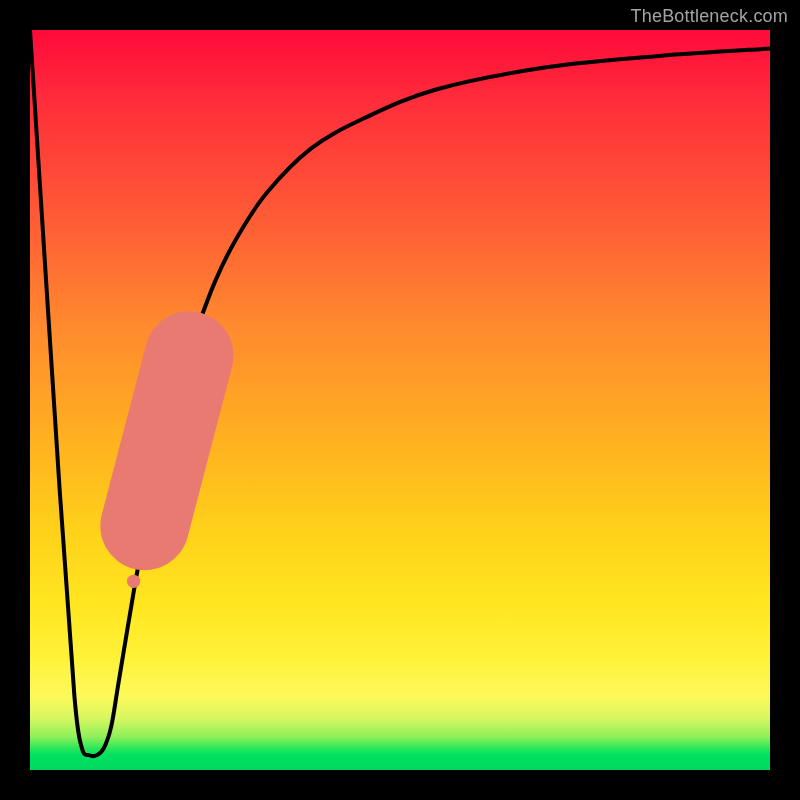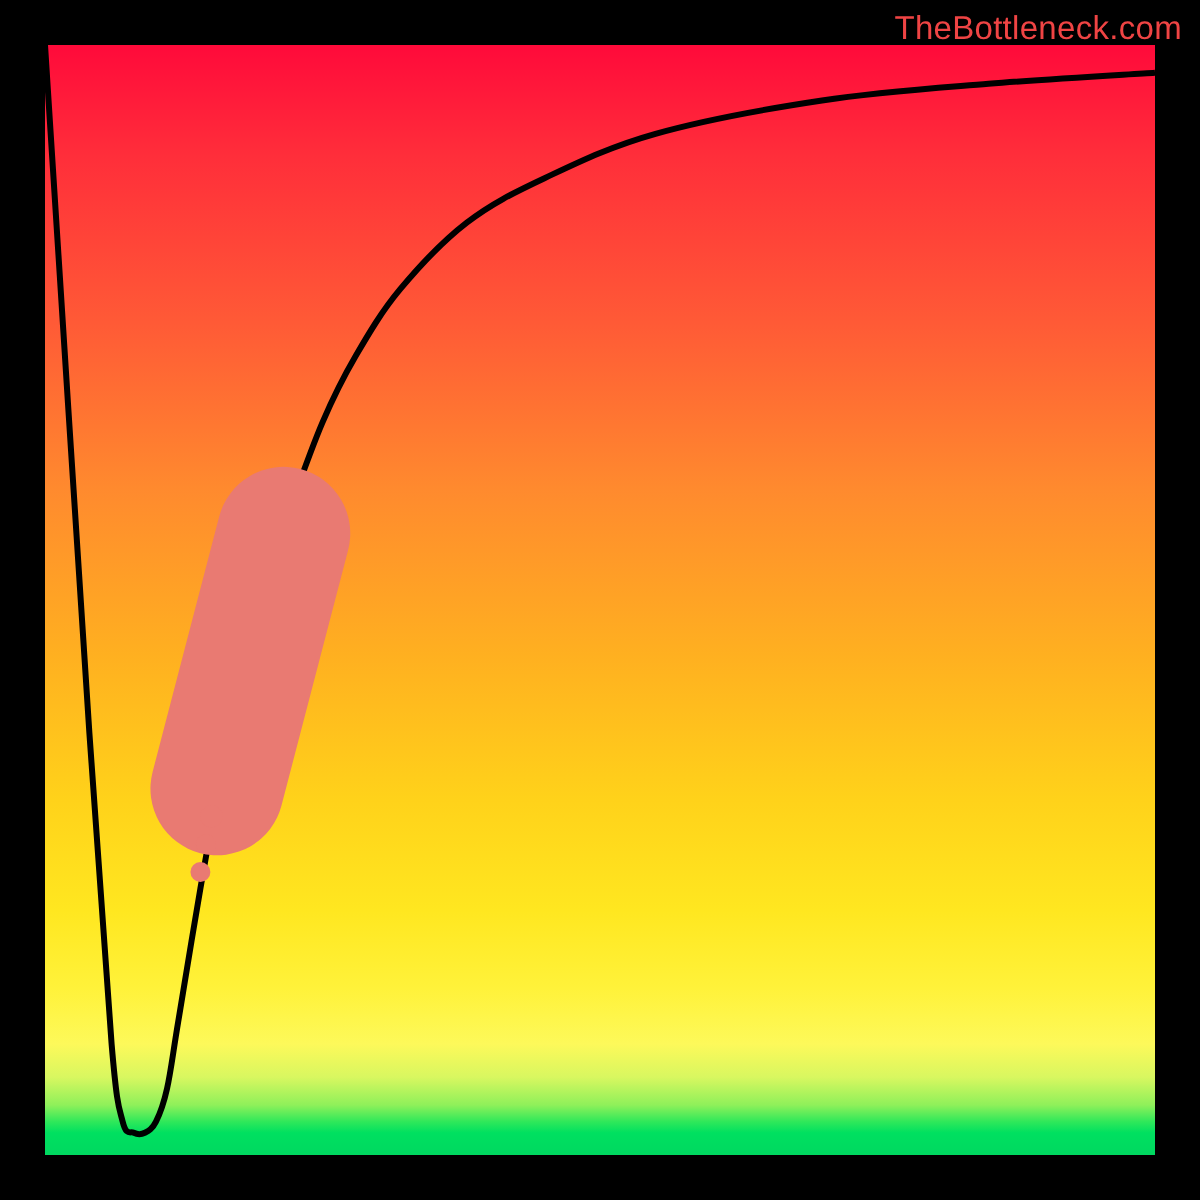--- a/index.html
+++ b/index.html
@@ -39,22 +39,22 @@
       #8ff05a 95.5%,
       #2fe85a 97%,
       #00e060 98%,
       #00d860 100%
     );
   }
   .watermark {
     position: absolute;
     top: 6px;
     right: 12px;
-    color: #ef4444;
-    font-size: 22px;
+    color: #a3a3a3;
+    font-size: 18px;
     font-weight: 500;
     letter-spacing: 0.2px;
     pointer-events: none;
   }
   svg.curve {
     position: absolute;
     left: 0;
     top: 0;
     width: 740px;
     height: 740px;

